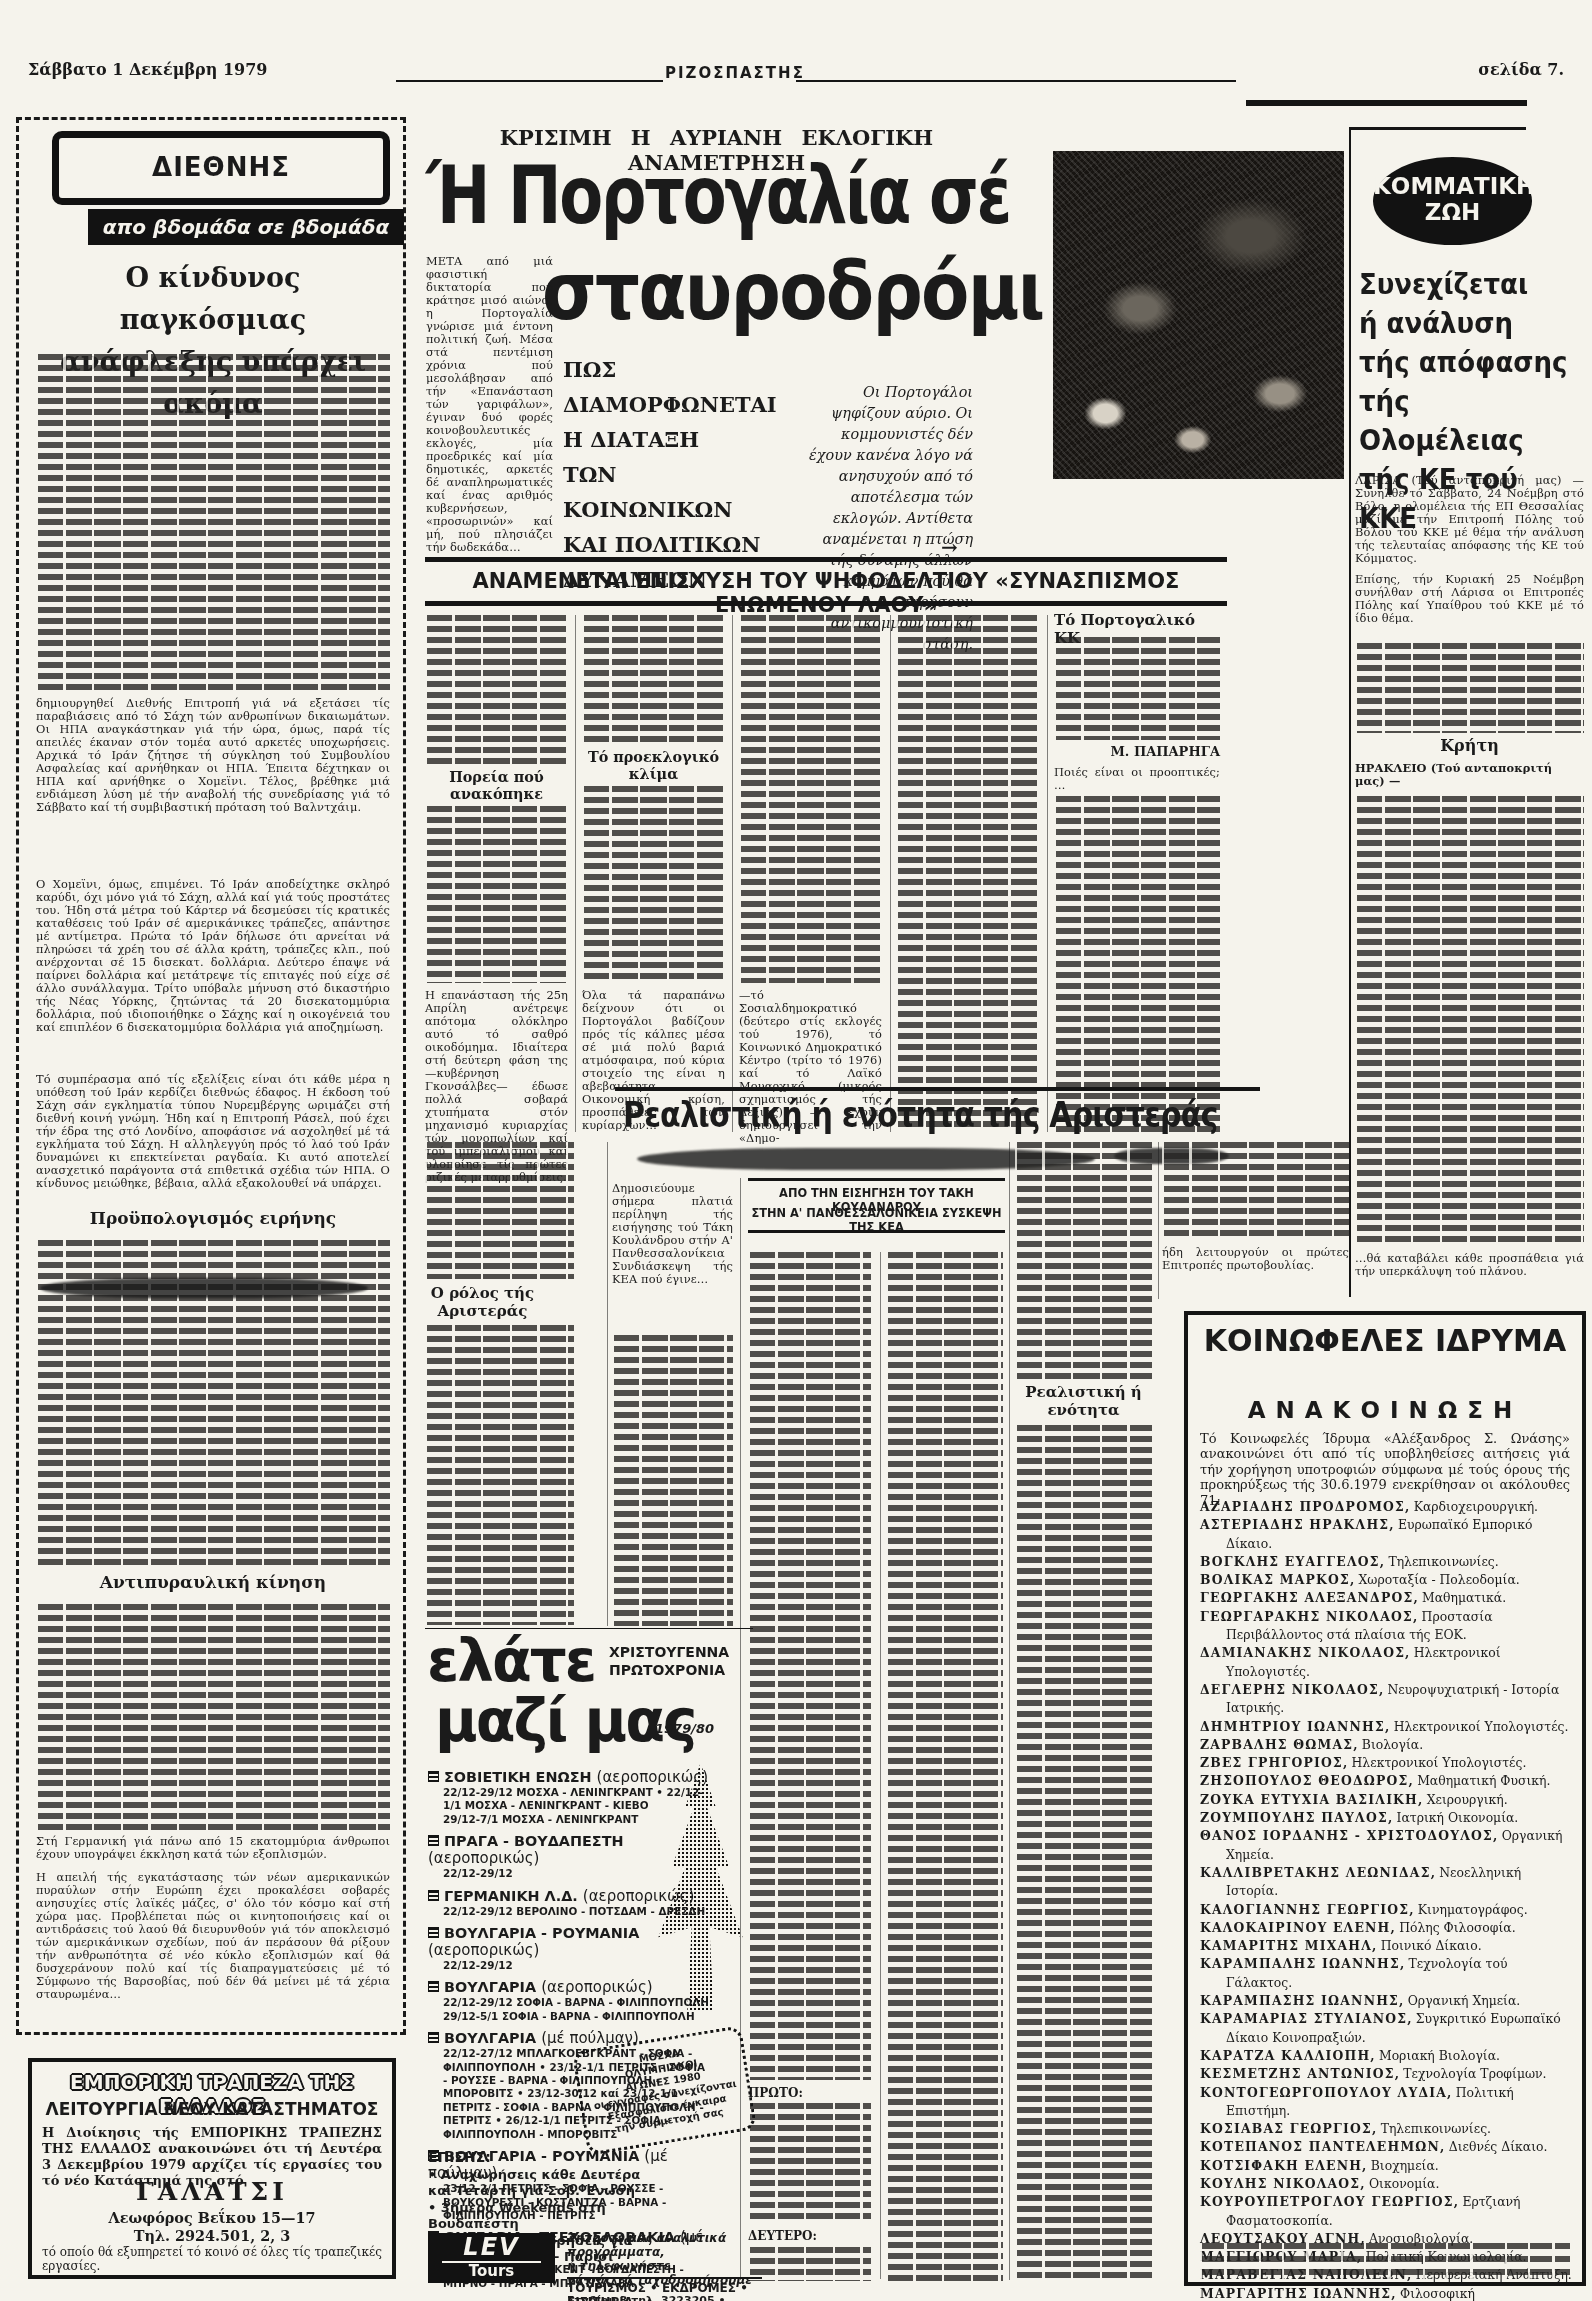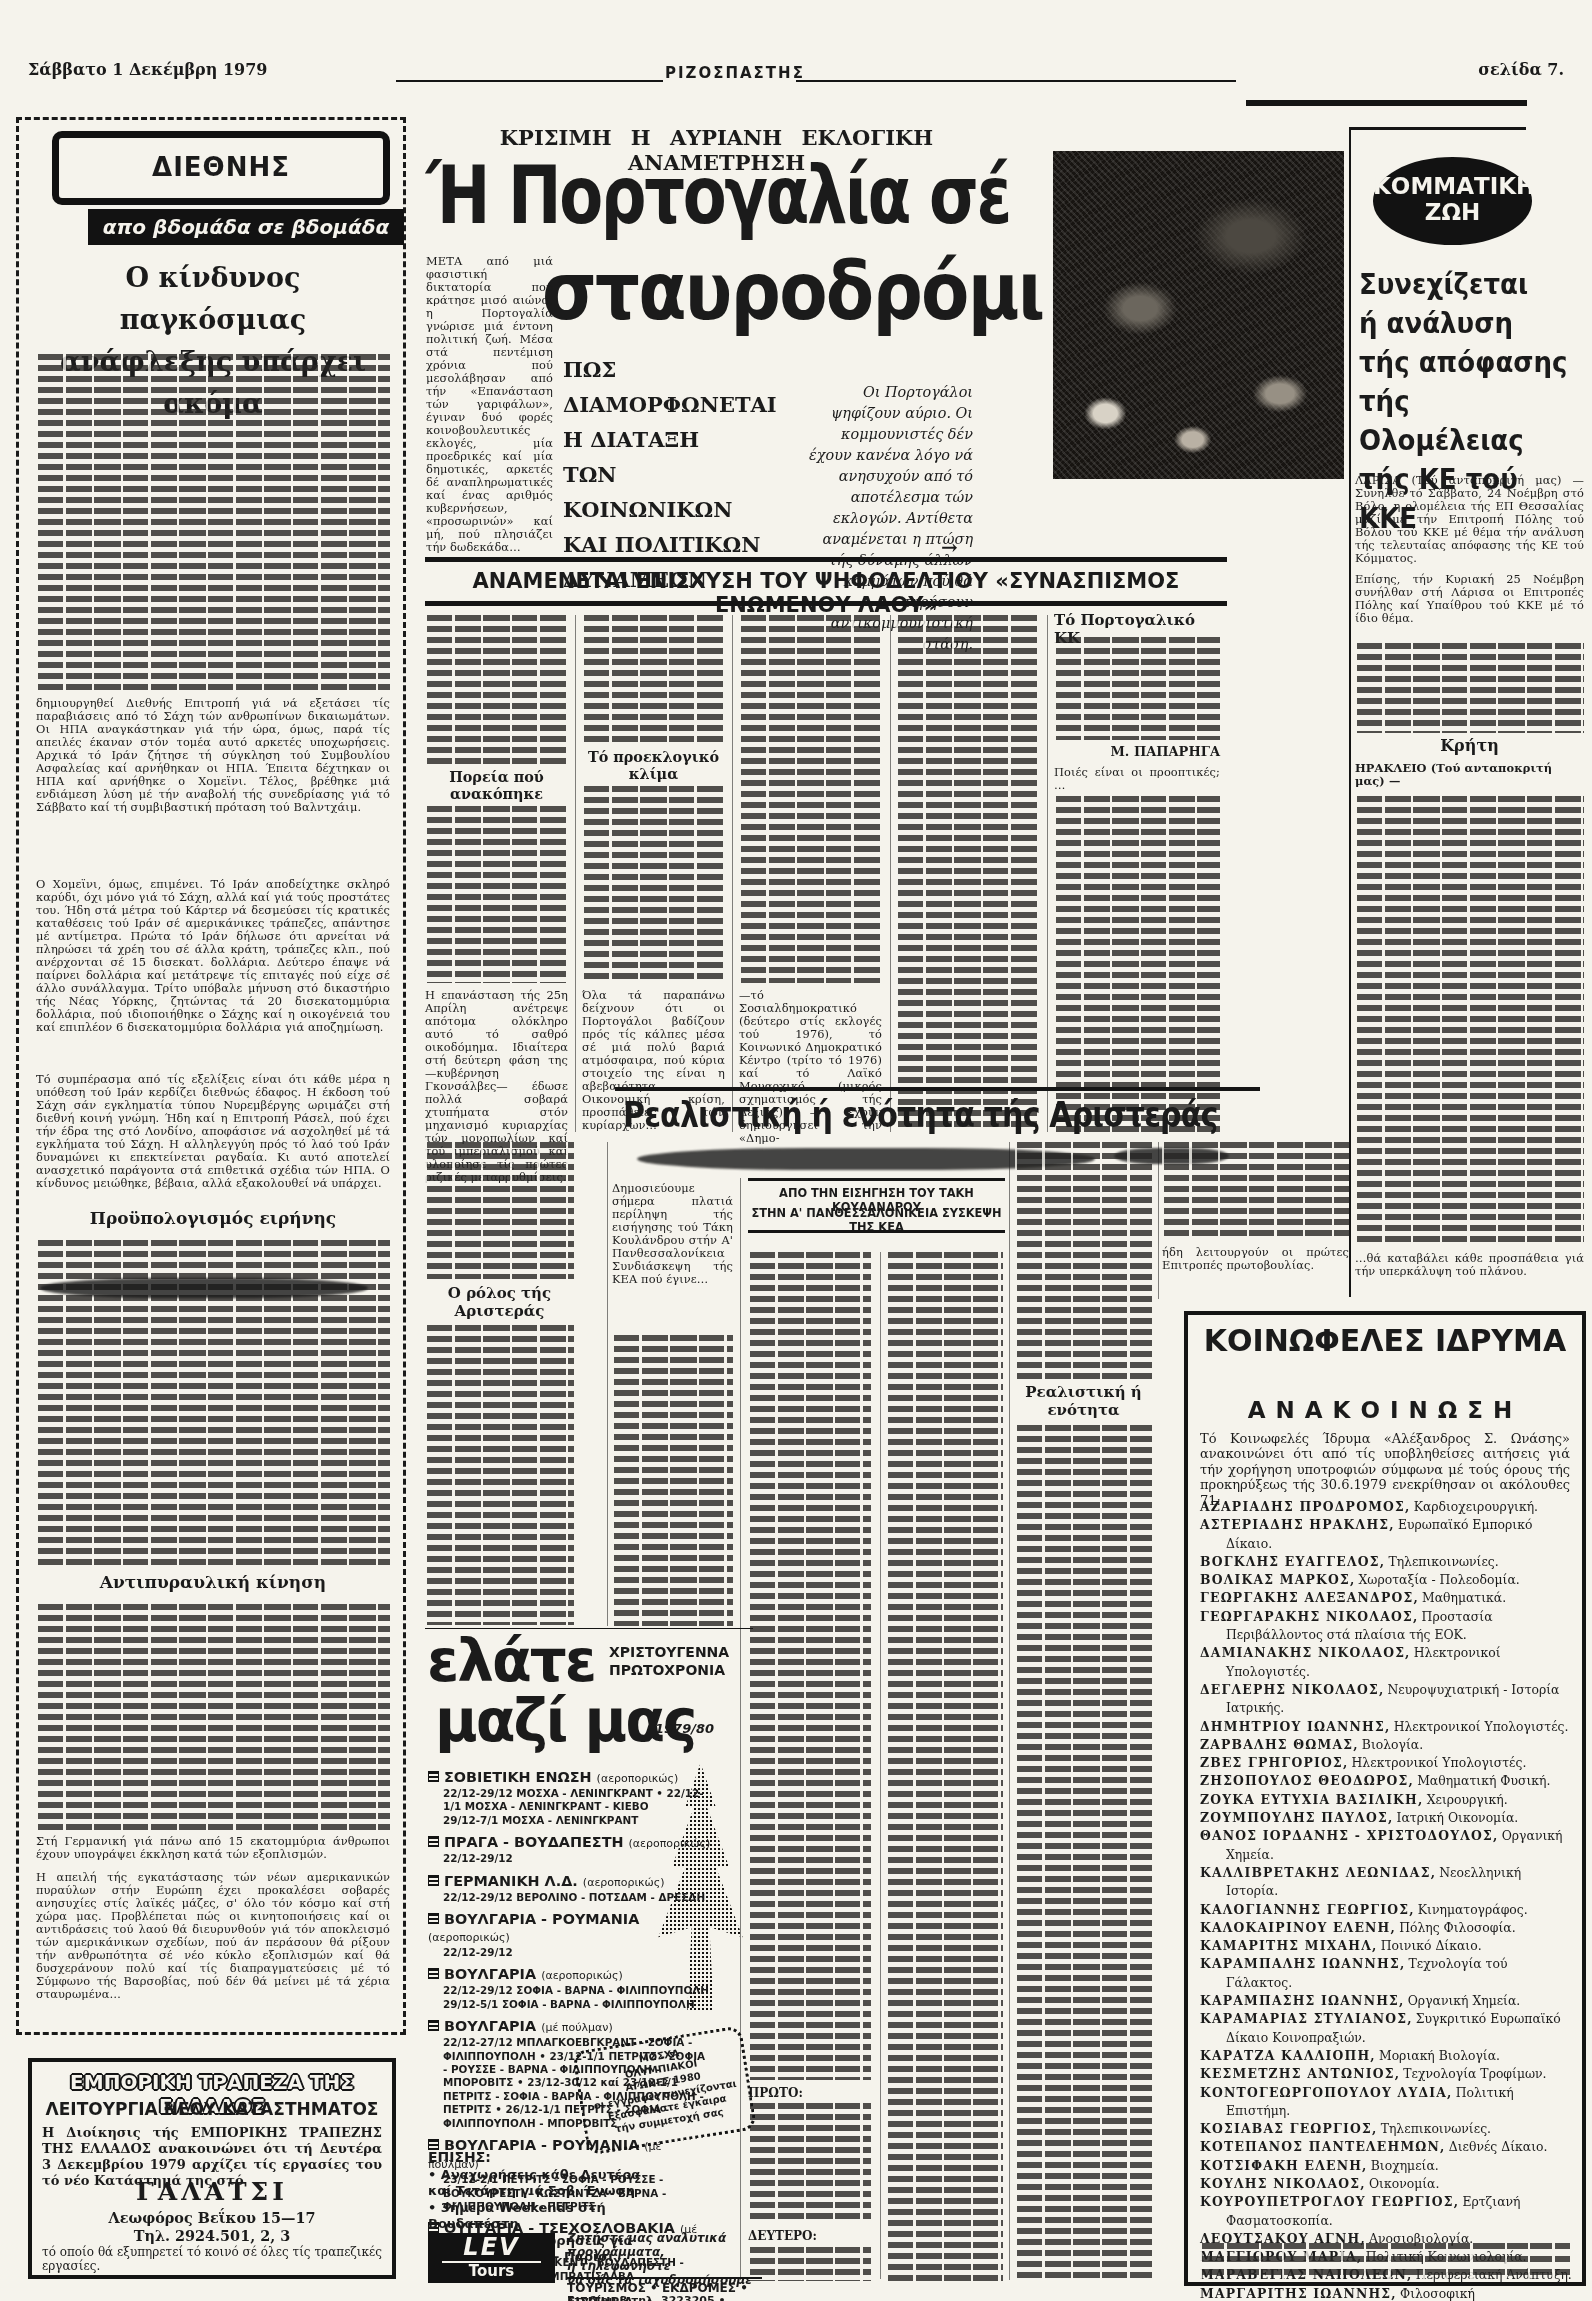--- a/index.html
+++ b/index.html
@@ -39,21 +39,21 @@
       background-color:#171411}
   .tree{background-image:radial-gradient(#141210 1.3px,rgba(0,0,0,0) 1.5px);background-size:4px 4px;
       clip-path:polygon(50% 0,64% 18%,56% 18%,76% 42%,64% 42%,88% 70%,58% 66%,62% 100%,38% 100%,42% 66%,12% 70%,36% 42%,24% 42%,44% 18%,36% 18%)}
   .outl{color:#f5f3ec;text-shadow:2px 0 #141414,-2px 0 #141414,0 2px #141414,0 -2px #141414,1px 1px #141414,-1px -1px #141414,1px -1px #141414,-1px 1px #141414}
   .schrow{font-size:12.4px;line-height:18.3px;padding-left:26px;text-indent:-26px}
   .schname{font-weight:bold;letter-spacing:1.2px}
   .schname::after{content:", ";letter-spacing:0}
   .tour{margin-bottom:7px}
   .tour-h{font-size:14.4px;line-height:17px;font-weight:bold;font-family:"DejaVu Sans",sans-serif}
   .tour-h::before{content:"";display:inline-block;width:9px;height:9px;border:1.5px solid #141414;margin-right:5px;background:repeating-linear-gradient(#141414 0 2px,#f5f3ec 2px 4px)}
-  .tour-mode{font-weight:normal;font-size:11px}
+  .tour-mode{font-weight:normal;font-size:15px}
   .tour-lines{font-size:10.4px;line-height:13.4px;font-weight:bold;font-family:"DejaVu Sans",sans-serif;white-space:pre-line;padding-left:15px}
   .ep-item{font-size:13px;line-height:16.4px;font-weight:bold;font-family:"DejaVu Sans",sans-serif}
   .ep-item::before{content:"• "}
   .stampline{text-align:center}
 </style>
 </head>
 <body>
 
 <div id="page">
 
@@ -129,21 +129,21 @@
   <div class="abs smg" style="left:637px;top:1148px;width:458px;height:22px"></div>
   <div class="abs smg" style="left:1114px;top:1148px;width:115px;height:16px"></div>
 
   <div class="vr" style="left:607px;top:1142px;height:484px"></div>
   <div class="vr" style="left:740px;top:1178px;height:1102px"></div>
   <div class="vr" style="left:880px;top:1252px;height:1027px"></div>
   <div class="vr" style="left:1009px;top:1142px;height:1138px"></div>
   <div class="vr" style="left:1158px;top:1142px;height:157px"></div>
 
   <div class="abs gk" style="left:425px;top:1142px;width:149px;height:137px"></div>
-  <div class="abs ser b ctr" style="left:425px;top:1284px;width:149px;font-size:15px;line-height:18px">Ο ρόλος τής Αριστεράς</div>
+  <div class="abs ser b ctr" style="left:408px;top:1284px;width:149px;font-size:15px;line-height:18px">Ο ρόλος τής Αριστεράς</div>
   <div class="abs gk" style="left:425px;top:1325px;width:149px;height:300px"></div>
 
   <div class="abs jt body11" style="left:612px;top:1182px;width:121px">Δημοσιεύουμε σήμερα πλατιά περίληψη τής εισήγησης τού Τάκη Κουλάνδρου στήν Α' Πανθεσσαλονίκεια Συνδιάσκεψη τής ΚΕΑ πού έγινε…</div>
   <div class="abs gk" style="left:612px;top:1335px;width:121px;height:291px"></div>
 
   <div class="abs rule" style="left:748px;top:1178px;width:257px;height:3px"></div>
   <div class="abs sans b ctr" style="left:748px;top:1186px;width:257px;font-size:11.4px">ΑΠΟ ΤΗΝ ΕΙΣΗΓΗΣΗ ΤΟΥ ΤΑΚΗ ΚΟΥΛΑΝΔΡΟΥ</div>
   <div class="abs sans b ctr" style="left:748px;top:1206px;width:257px;font-size:11.4px">ΣΤΗΝ Α' ΠΑΝΘΕΣΣΑΛΟΝΙΚΕΙΑ ΣΥΣΚΕΨΗ ΤΗΣ ΚΕΑ</div>
   <div class="abs rule" style="left:748px;top:1230px;width:257px;height:3px"></div>
 

